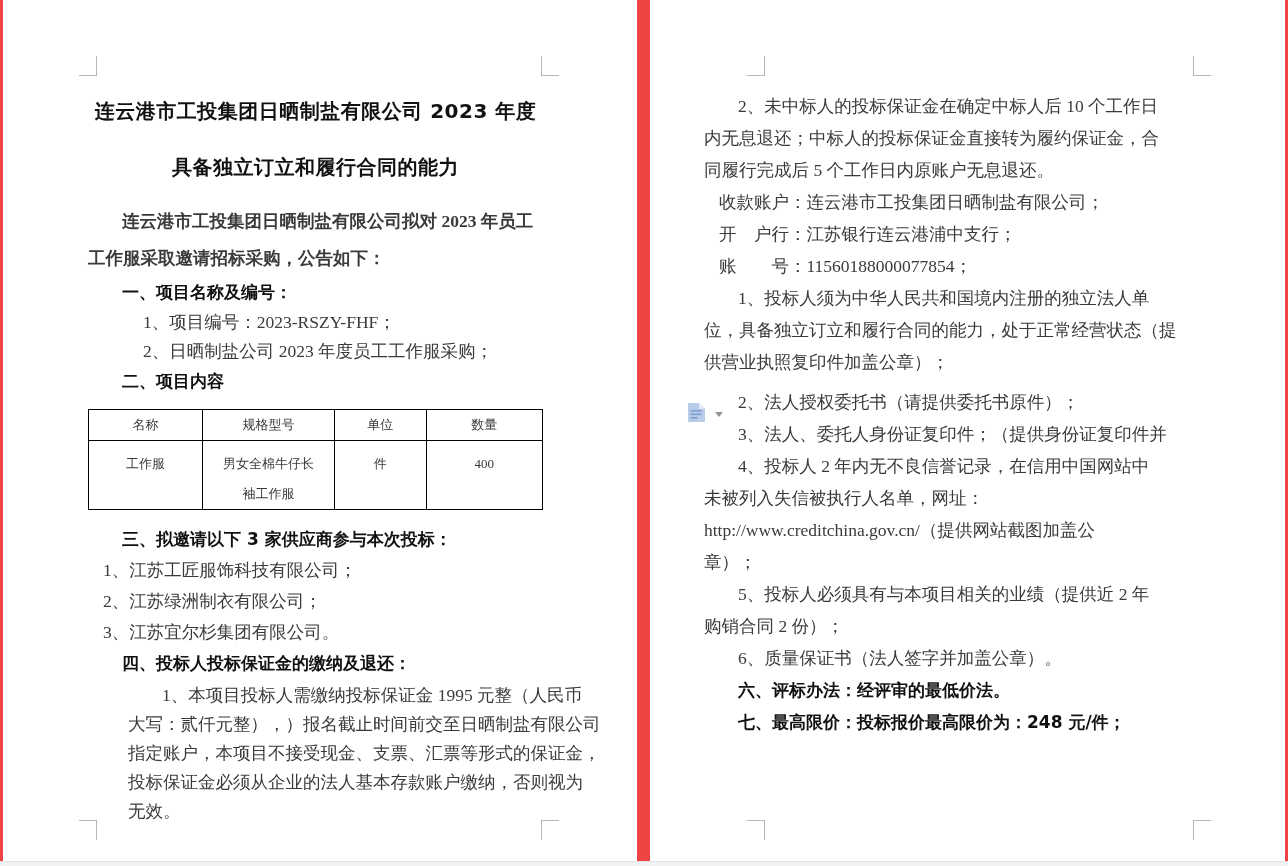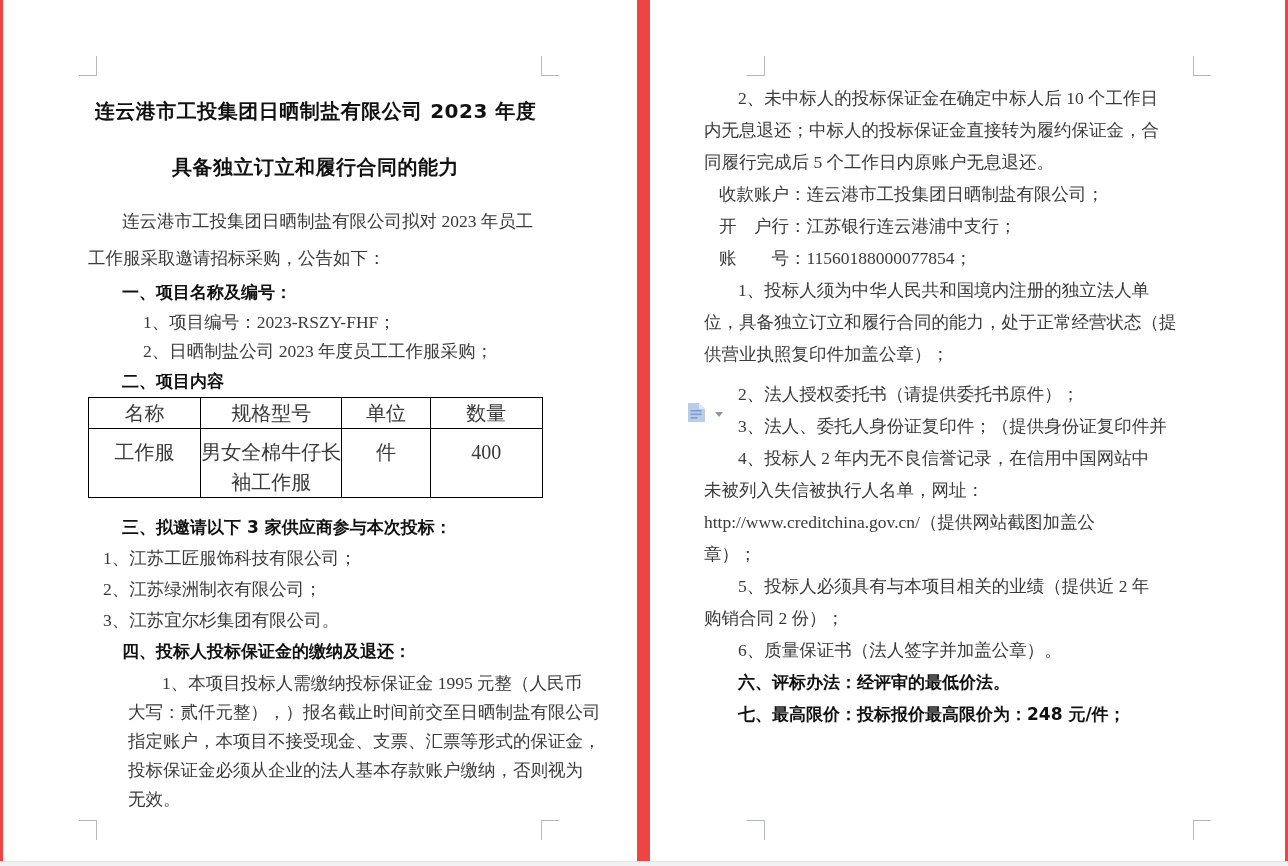--- a/index.html
+++ b/index.html
@@ -18,24 +18,24 @@
   .page2{left:650px;width:635px;}
 
   
   .cm{position:absolute;width:17px;height:19px;}
   .cm-tl{border-right:1px solid #b4b8bd;border-bottom:1px solid #b4b8bd;}
   .cm-tr{border-left:1px solid #b4b8bd;border-bottom:1px solid #b4b8bd;}
   .cm-bl{border-right:1px solid #b4b8bd;border-top:1px solid #b4b8bd;}
   .cm-br{border-left:1px solid #b4b8bd;border-top:1px solid #b4b8bd;}
 
   .content1{position:relative;margin:0 94px 0 85px;}
-  .content2{position:relative;margin:4px 56px 0 54px;}
+  .content2{position:relative;margin:12px 56px 0 54px;}
 
   .l{white-space:nowrap;font-size:17.5px;color:#3a3a3a;}
-  .lh37{height:37px;line-height:37px;}
+  .lh37{height:37px;line-height:37px;font-weight:bold;}
   .lh31{height:31px;line-height:31px;}
   .lh29{height:29px;line-height:29px;margin-left:40px;}
   .lh32{height:32px;line-height:32px;}
   .in1{padding-left:15px;}
   .in2{padding-left:34px;}
 
   .bold-h{
     font-family:"DejaVu Sans","Liberation Sans",sans-serif;
     font-weight:bold;color:#111;font-size:17px;
   }
@@ -44,22 +44,22 @@
     font-weight:bold;color:#111;font-size:20px;
     height:28px;line-height:28px;text-align:center;white-space:nowrap;
     letter-spacing:0.5px;
   }
   .title1{margin-top:97px;}
   .title2{margin-top:28px;}
   .first-intro{margin-top:22px;}
 
   
   table.doc-table{
-    border-collapse:collapse;margin-top:0;
-    font-size:20px;color:#3a3a3a;
+    border-collapse:collapse;margin-top:12px;
+    font-size:13px;color:#3a3a3a;
     table-layout:fixed;
   }
   table.doc-table th,table.doc-table td{
     border:1.6px solid #000;text-align:center;vertical-align:middle;
     font-weight:normal;padding:0;
   }
   table.doc-table th{height:30px;}
   table.doc-table td{height:64px;}
   .cell-line{line-height:30px;height:30px;white-space:nowrap;}
 

